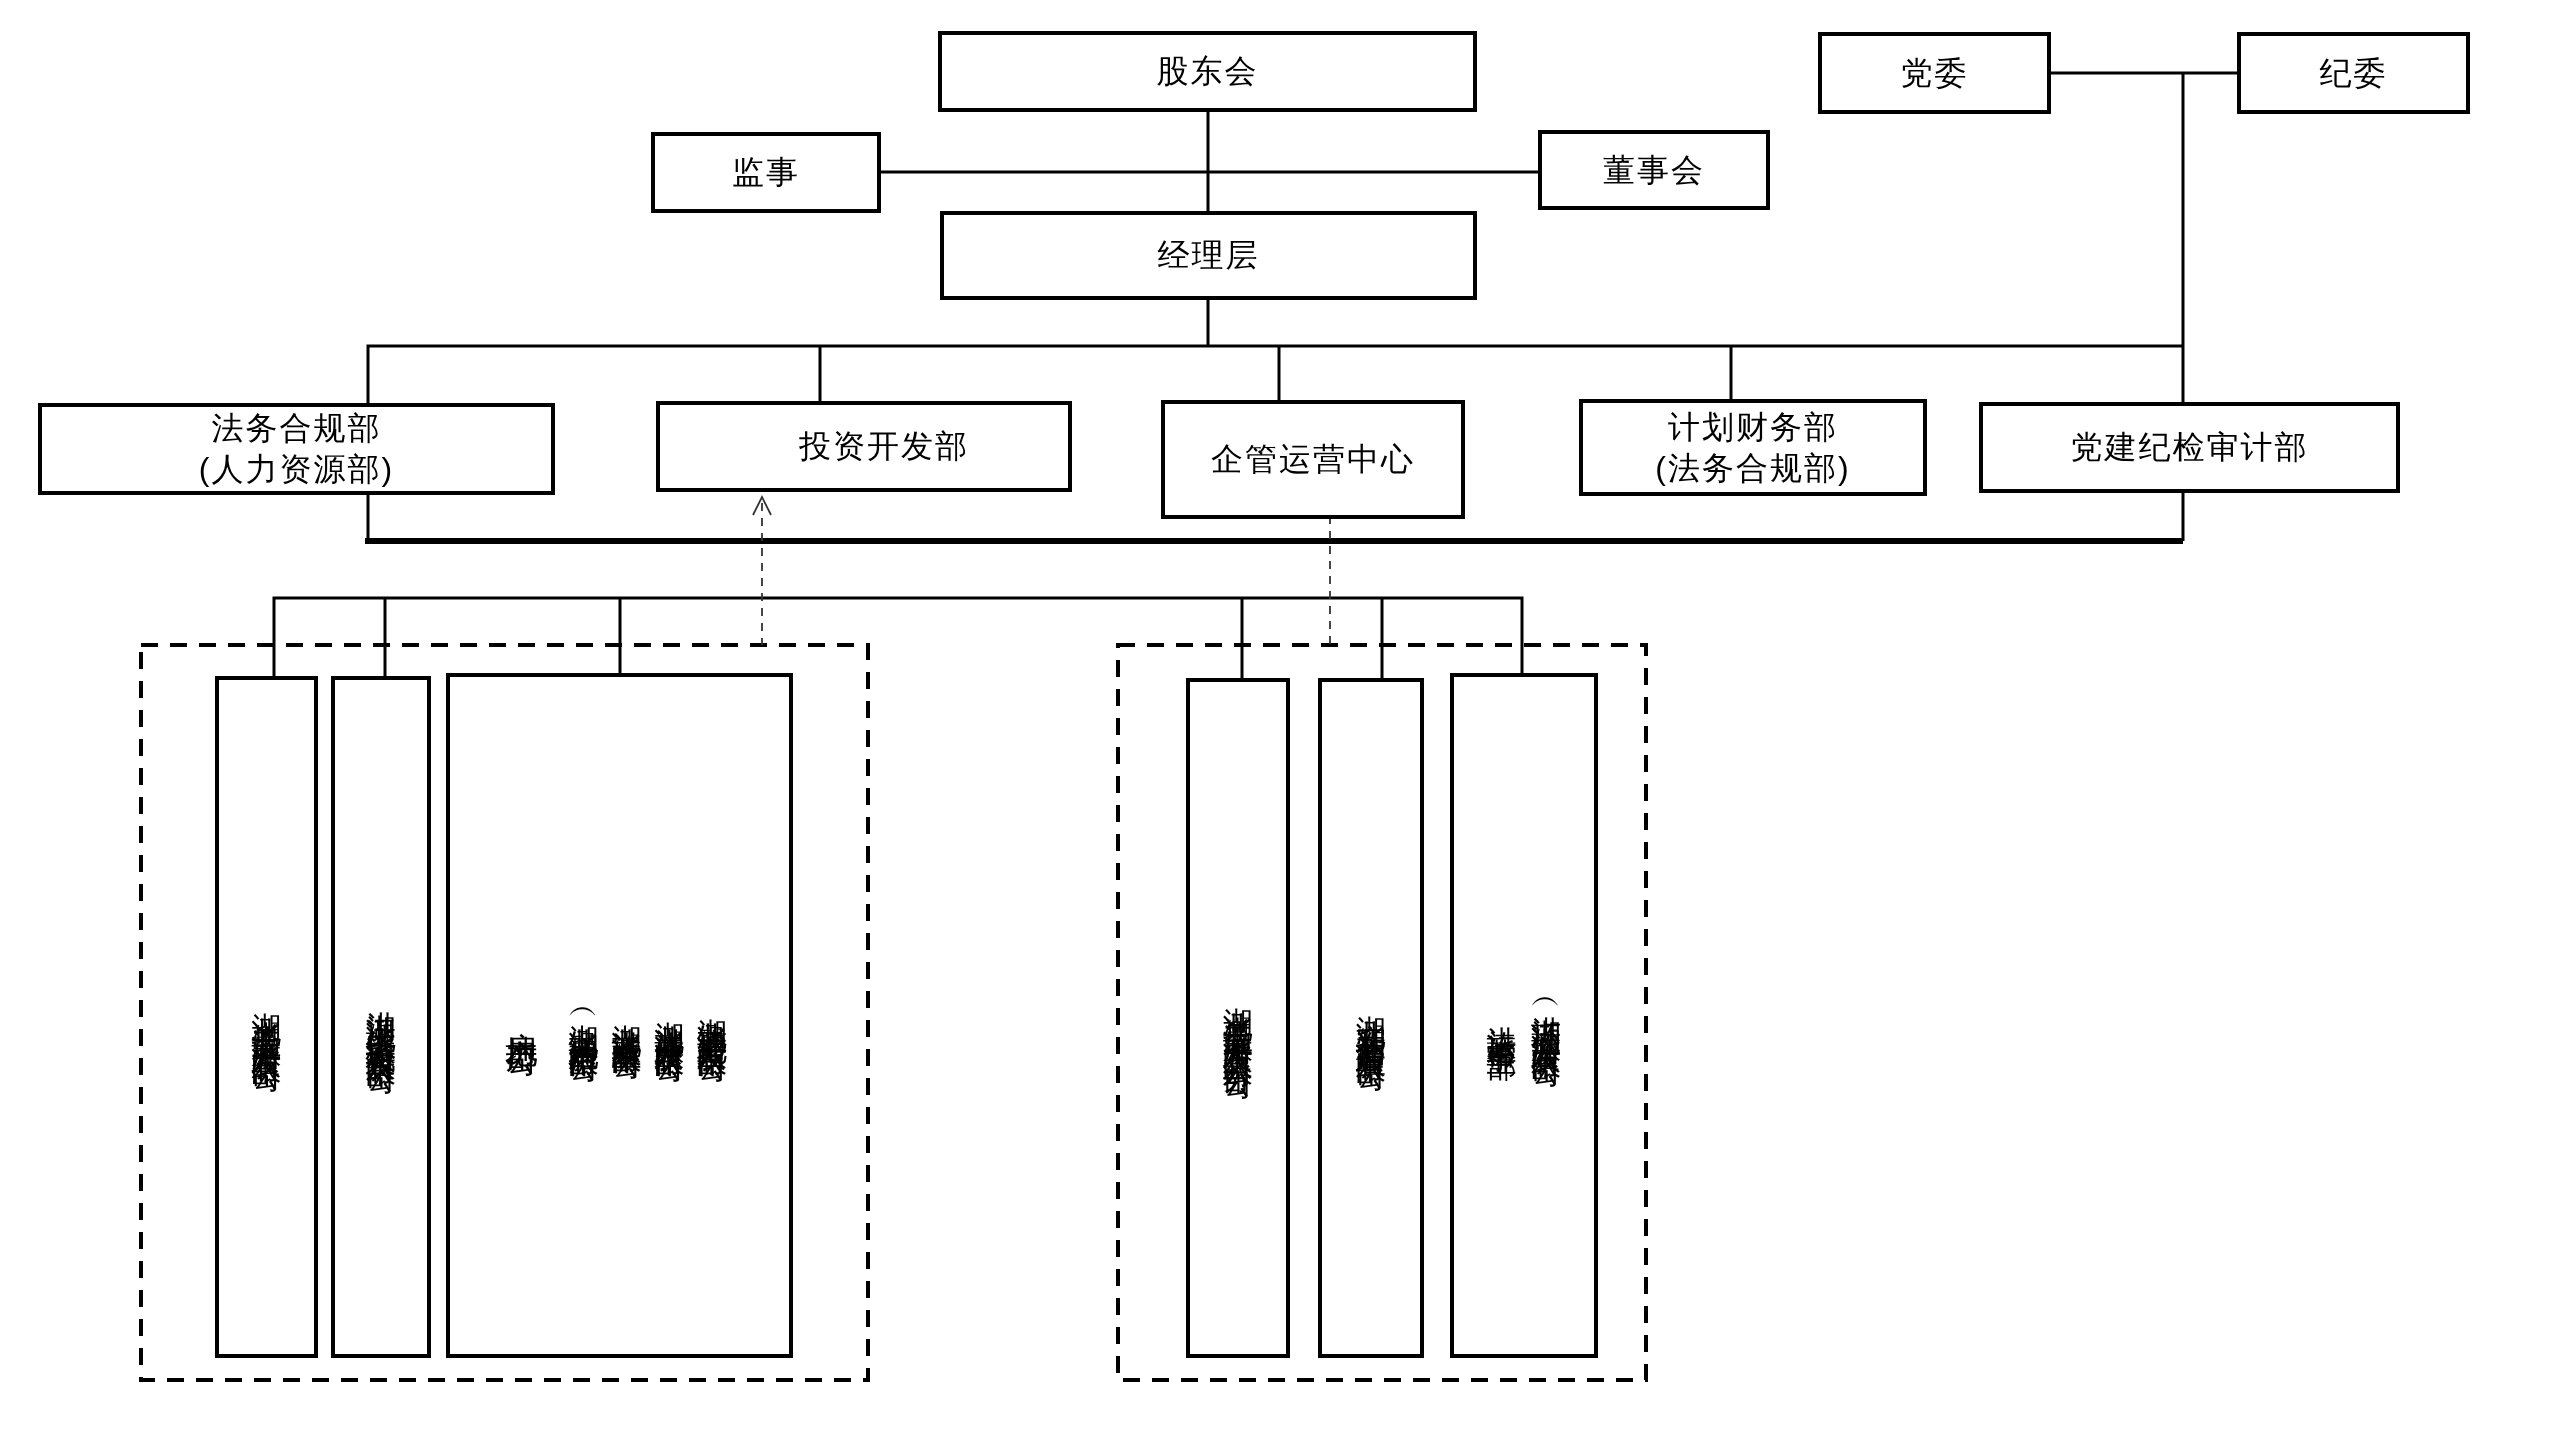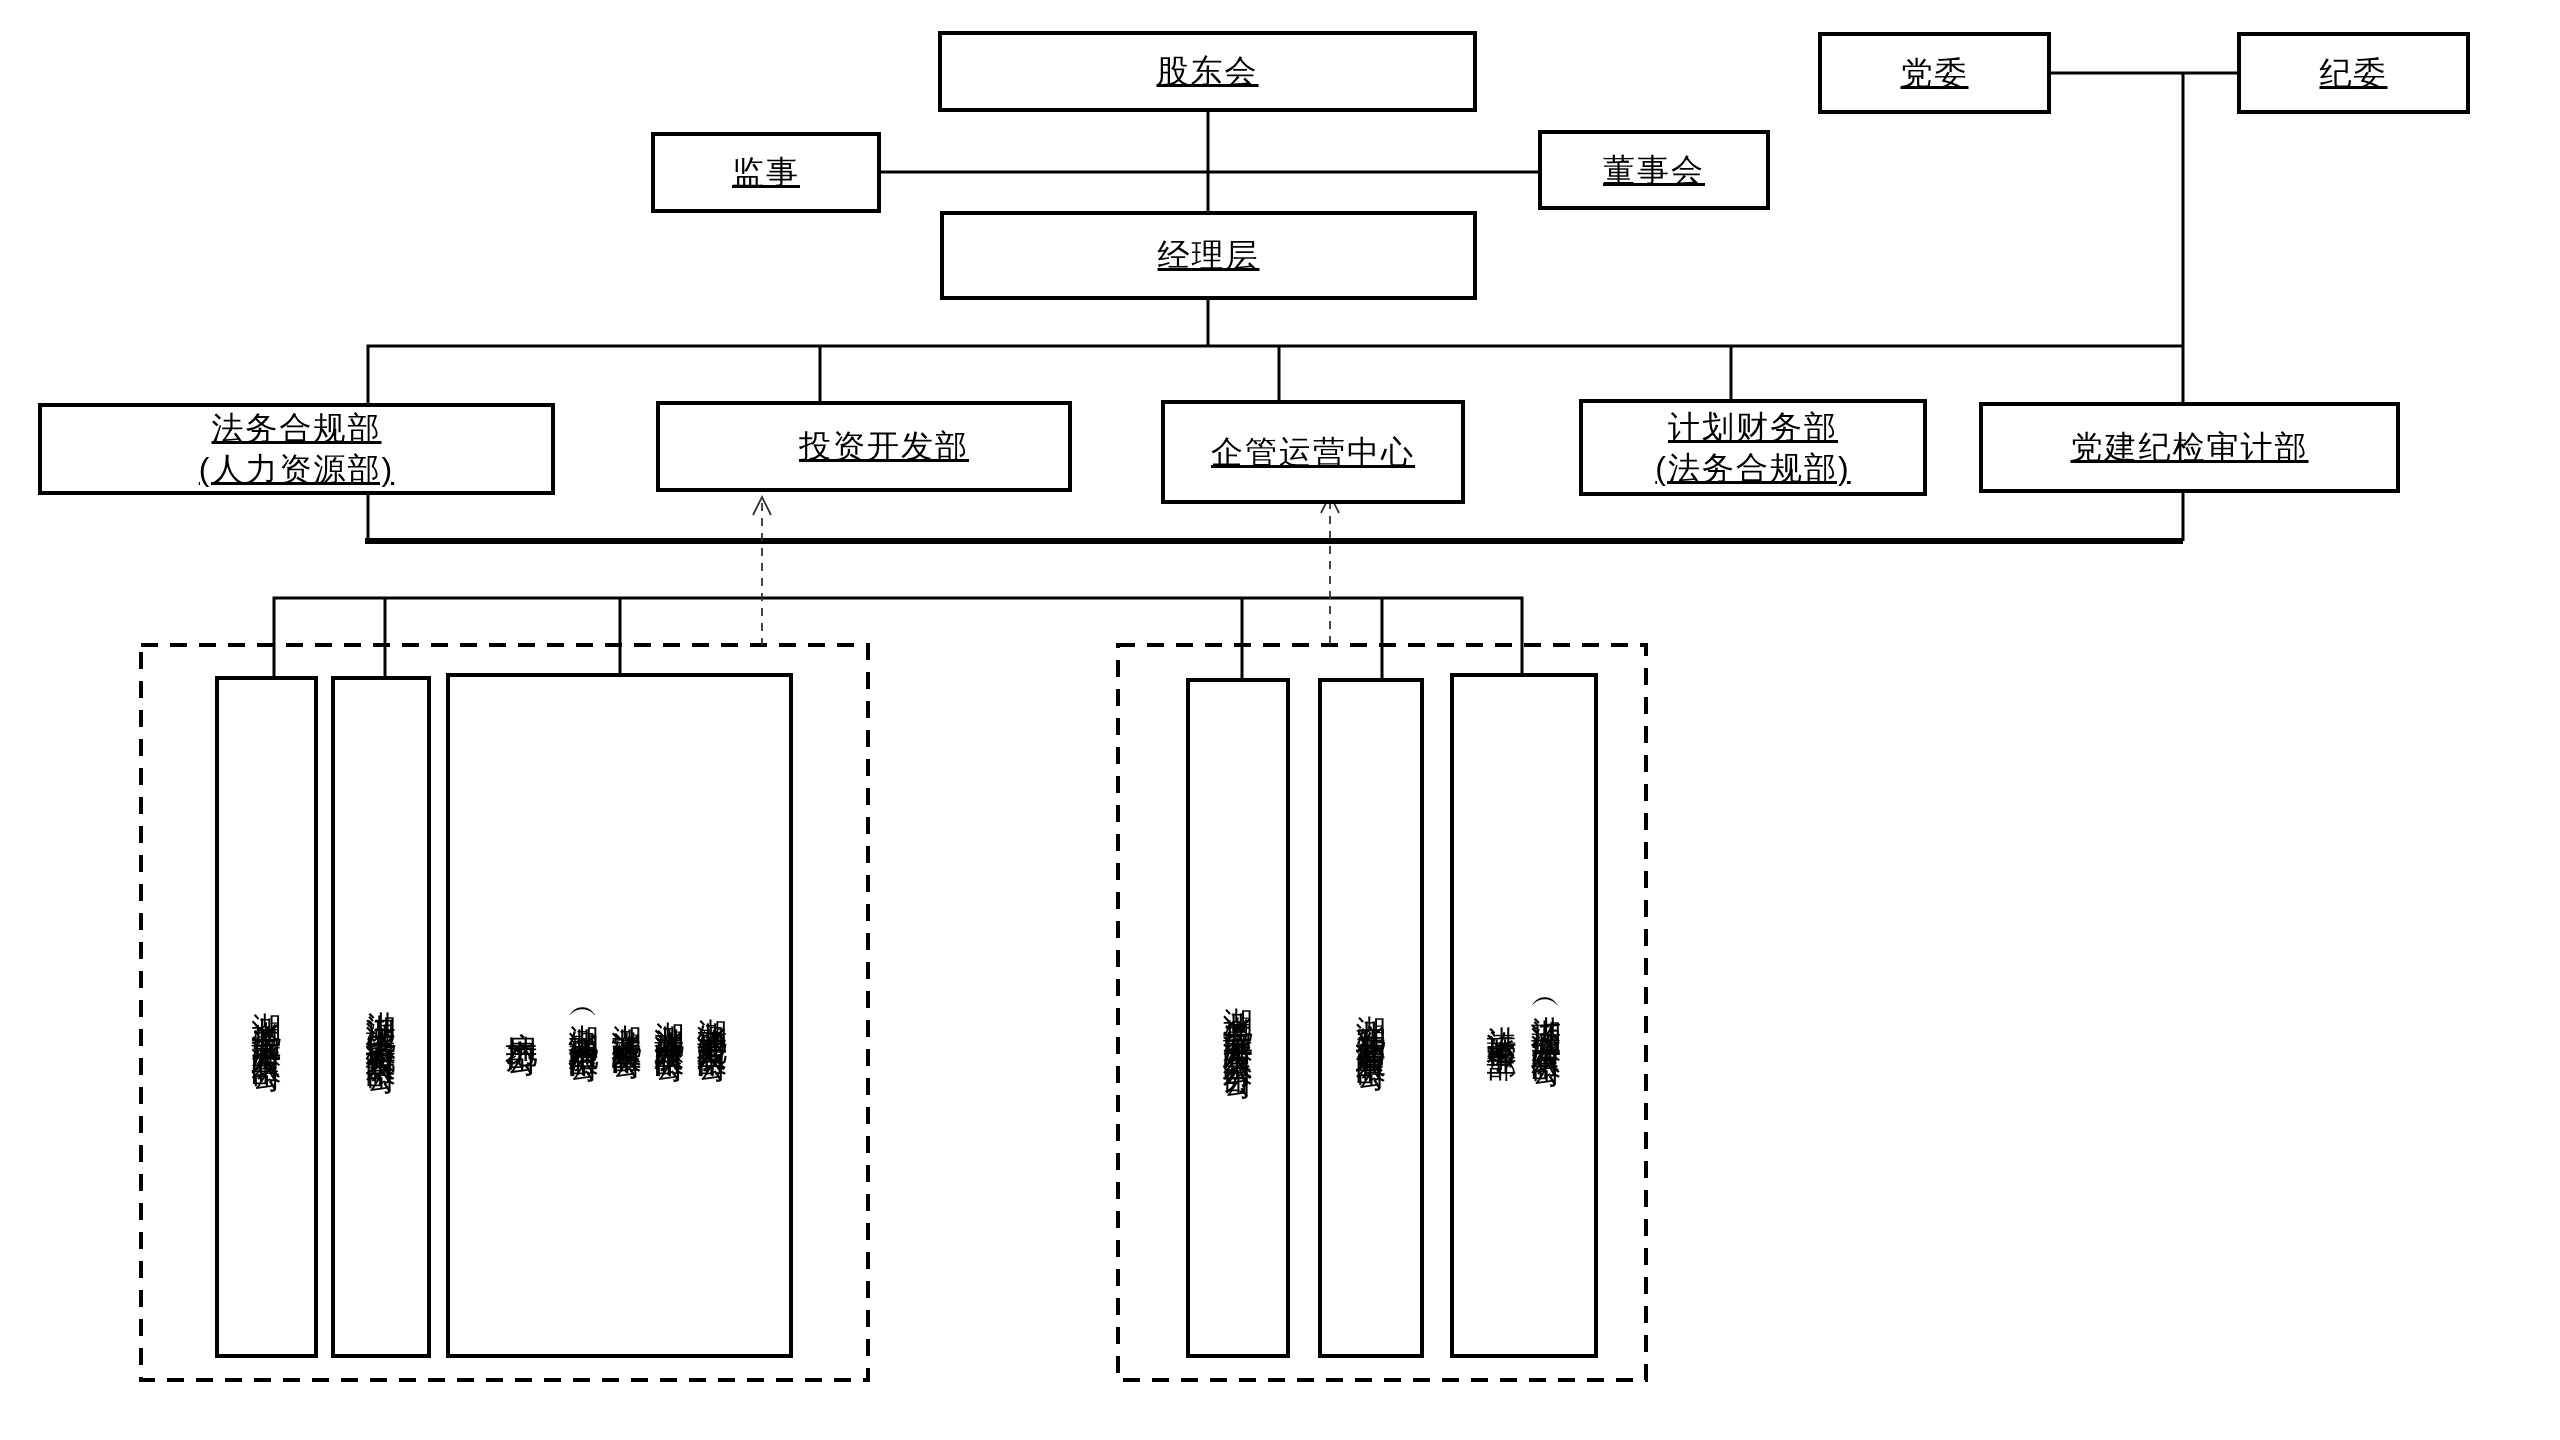--- a/index.html
+++ b/index.html
@@ -17,21 +17,20 @@
     border:4px solid #000;
     background:#fff;
     display:flex;
     flex-direction:column;
     align-items:center;
     justify-content:center;
     text-align:center;
     font-size:32px;
     line-height:1.28;
     letter-spacing:2px;
-    text-decoration:underline;
   }
   .tall{
     position:absolute;
     box-sizing:border-box;
     border:4px solid #000;
     background:#fff;
     display:flex;
     flex-direction:row;
     align-items:stretch;
     justify-content:center;
@@ -119,21 +118,21 @@
 
   <div class="box" style="left:38px;top:403px;width:517px;height:92px;">
     <span>法务合规部</span>
     <span>(人力资源部)</span>
   </div>
 
   <div class="box" style="left:656px;top:401px;width:416px;height:91px;padding-left:40px;">
     <span>投资开发部</span>
   </div>
 
-  <div class="box" style="left:1161px;top:400px;width:304px;height:104px;">
+  <div class="box" style="left:1161px;top:400px;width:304px;height:119px;">
     <span>企管运营中心</span>
   </div>
 
   <div class="box" style="left:1579px;top:399px;width:348px;height:97px;">
     <span>计划财务部</span>
     <span>(法务合规部)</span>
   </div>
 
   <div class="box" style="left:1979px;top:402px;width:421px;height:91px;">
     <span>党建纪检审计部</span>

